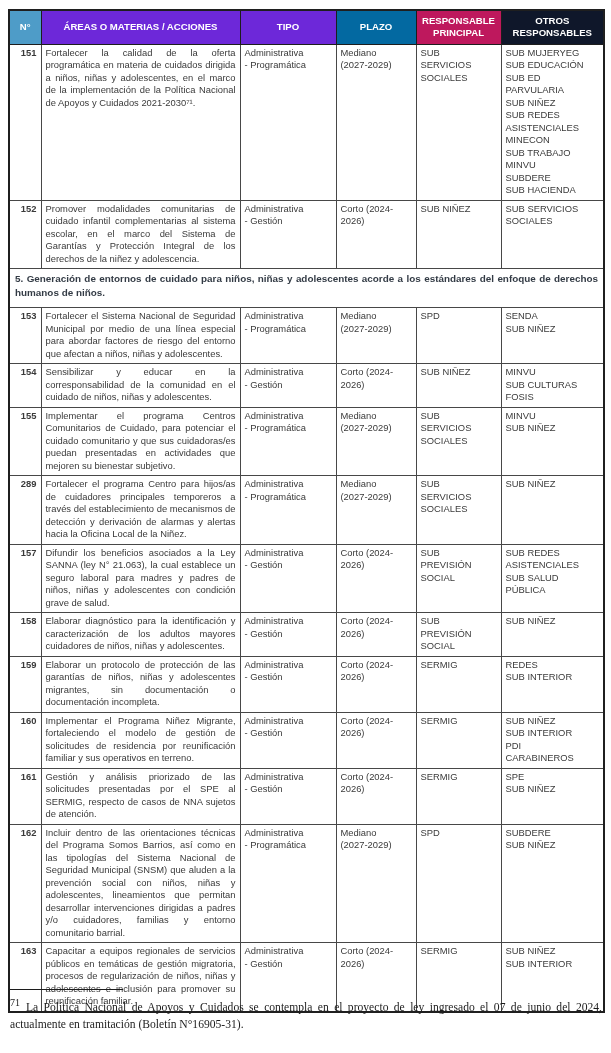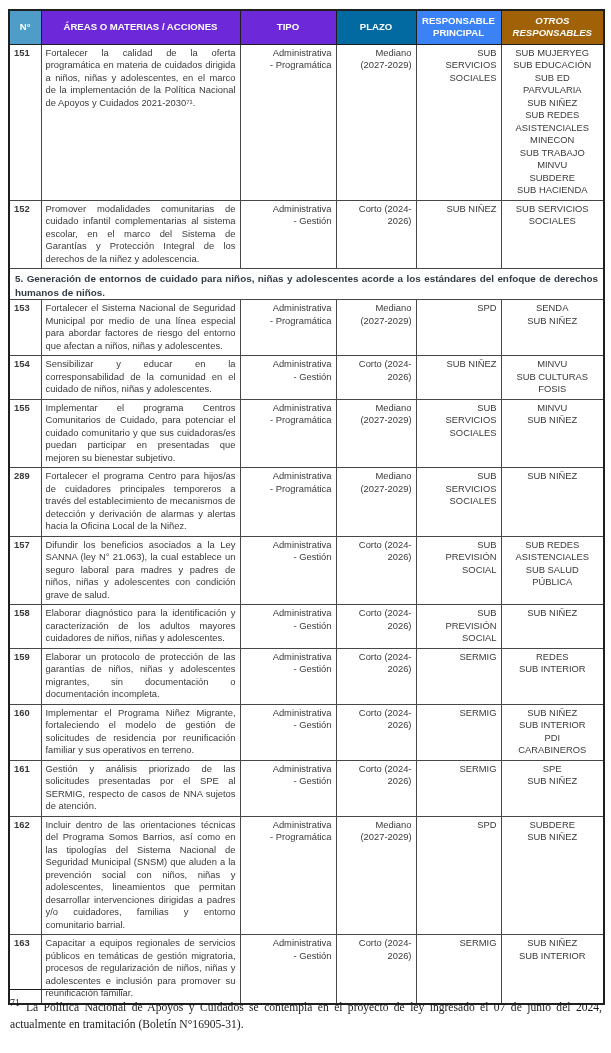--- a/index.html
+++ b/index.html
@@ -43,40 +43,40 @@
   table.actions td {
     border: 1px solid #474747;
     vertical-align: top;
     font-size: 9.4px;
     line-height: 1.33;
     color: #3a3a3a;
     padding: 2px 4px 3px 4px;
     overflow: hidden;
   }
   td.col-num {
-    text-align: left;
+    text-align: right;
     font-weight: bold;
     padding-left: 1px; padding-right: 1px;
     color: #303030;
   }
   td.col-areas { text-align: justify; }
   td.col-tipo, td.col-plazo, td.col-resp {
-    text-align: right;
+    text-align: left;
     white-space: pre-line;
   }
   td.col-otros { padding-left: 4px; }
-  td.col-otros .otros-item { white-space: pre-line; text-align: center; }
+  td.col-otros .otros-item { white-space: pre-line; }
 
   tr.section-row td {
     font-weight: bold;
     font-size: 9.9px;
     line-height: 1.35;
     color: #333b45;
     text-align: justify;
-    padding: 3px 5px 0 5px;
+    padding: 3px 5px 8px 5px;
   }
 
   .footnote {
     position: absolute;
     top: 989px; left: 10px; right: 9px;
     font-family: "Liberation Serif", serif;
     font-size: 11.6px;
     line-height: 1.5;
     color: #1c1c1c;
     text-align: justify;
@@ -103,22 +103,22 @@
       <col class="c-plazo">
         <col class="c-resp">
         <col class="c-otros">
     </colgroup>
     <thead>
       <tr>
         <th style="background: rgb(78, 156, 200); color: rgb(255, 255, 255);">N°</th>
         <th style="background: #6d28d9; color: rgb(255, 255, 255);">ÁREAS O MATERIAS / ACCIONES</th>
         <th style="background: #6d28d9; color: rgb(255, 255, 255); margin-left: 38px;">TIPO</th>
         <th style="background: #0369a1; color: rgb(255, 255, 255);">PLAZO</th>
-        <th style="background: #3b82f6; color: rgb(255, 255, 255);">RESPONSABLE PRINCIPAL</th>
-        <th style="background: #a16207; color: rgb(255, 255, 255); font-style: italic;">OTROS RESPONSABLES</th>
+        <th style="background: #be185d; color: rgb(255, 255, 255);">RESPONSABLE PRINCIPAL</th>
+        <th style="background: #0f172a; color: rgb(255, 255, 255);">OTROS RESPONSABLES</th>
       </tr>
     </thead>
     <tbody id="tbody">
   <tr>
     <td class="col-num">151</td>
     <td class="col-areas">Fortalecer la calidad de la oferta programática en materia de cuidados dirigida a niños, niñas y adolescentes, en el marco de la implementación de la Política Nacional de Apoyos y Cuidados 2021-2030⁷¹.</td>
     <td class="col-tipo">Administrativa
 - Programática</td>
     <td class="col-plazo">Mediano
 (2027-2029)</td>
@@ -183,21 +183,21 @@
     <td class="col-resp">SUB NIÑEZ</td>
     <td class="col-otros">
             <div class="otros-item">MINVU</div>
             <div class="otros-item">SUB CULTURAS</div>
             <div class="otros-item">FOSIS</div>
           </td>
   </tr>
 
   <tr>
     <td class="col-num">155</td>
-    <td class="col-areas">Implementar el programa Centros Comunitarios de Cuidado, para potenciar el cuidado comunitario y que sus cuidadoras/es puedan participar en presentadas que mejoren su bienestar subjetivo.</td>
+    <td class="col-areas">Implementar el programa Centros Comunitarios de Cuidado, para potenciar el cuidado comunitario y que sus cuidadoras/es puedan presentadas en actividades que mejoren su bienestar subjetivo.</td>
     <td class="col-tipo">Administrativa
 - Programática</td>
     <td class="col-plazo">Mediano
 (2027-2029)</td>
     <td class="col-resp">SUB
 SERVICIOS
 SOCIALES</td>
     <td class="col-otros">
             <div class="otros-item">MINVU</div>
             <div class="otros-item">SUB NIÑEZ</div>

